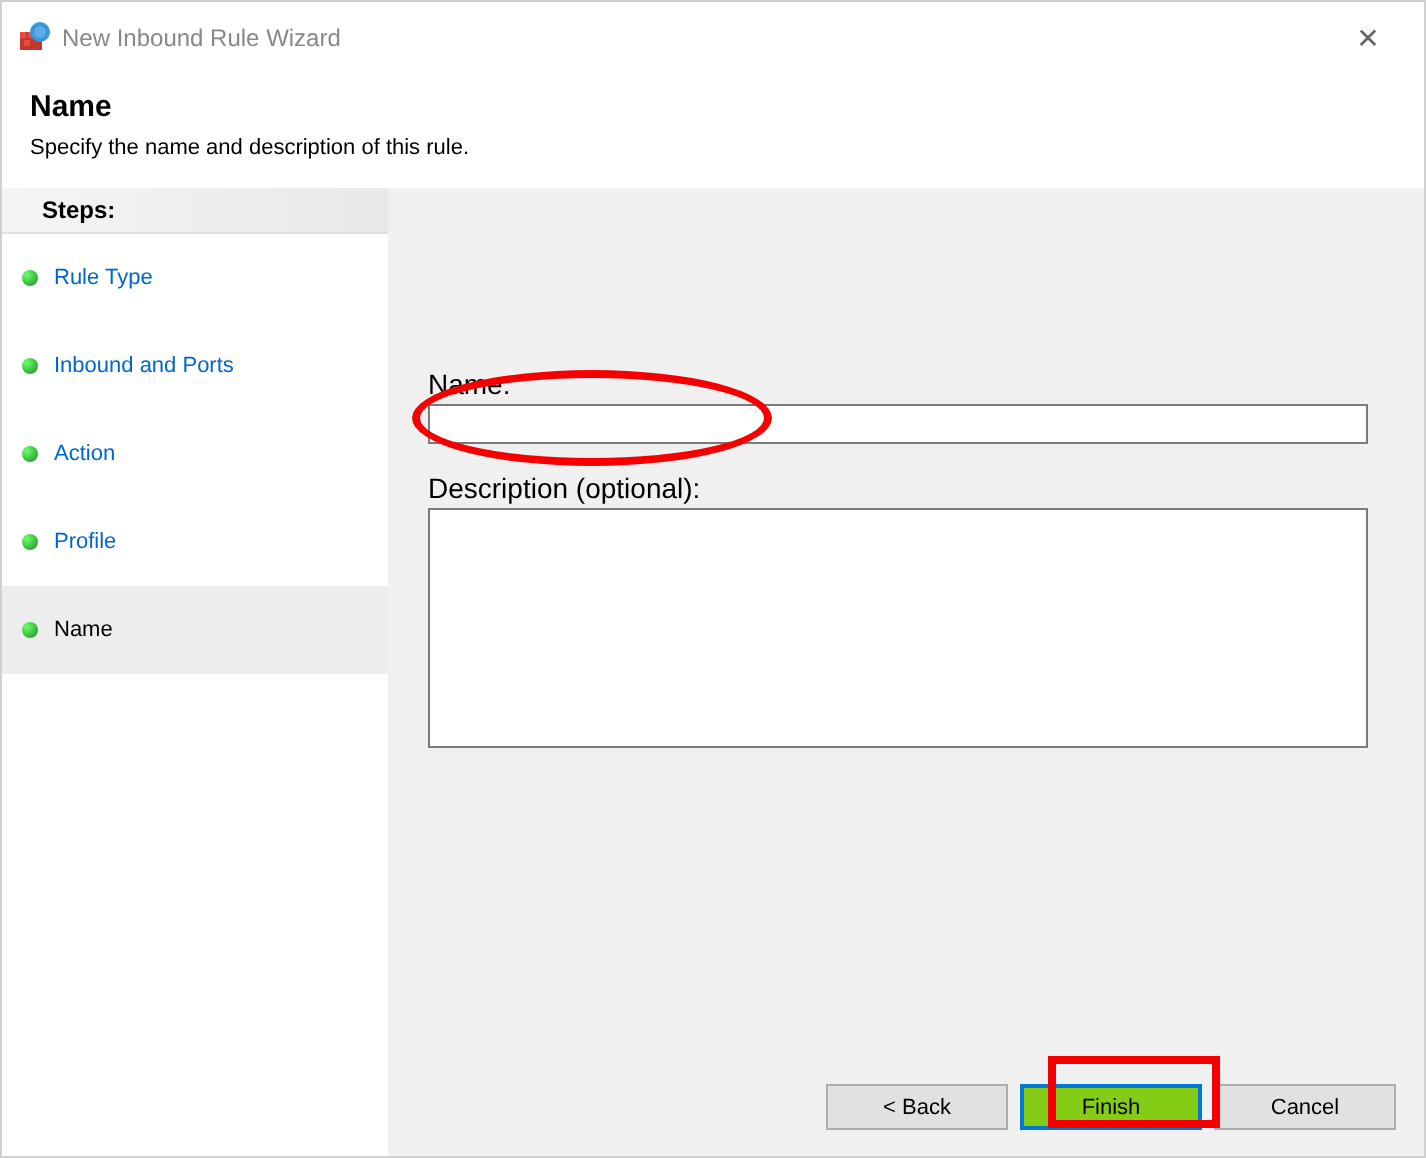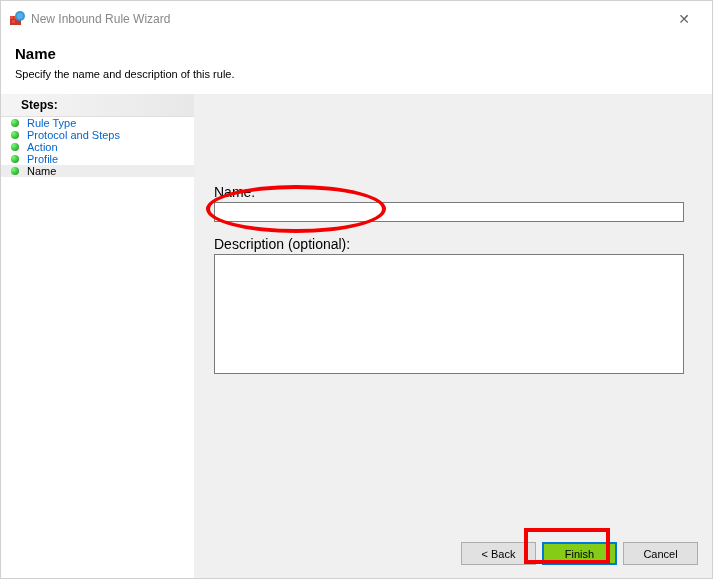--- a/index.html
+++ b/index.html
@@ -60,21 +60,21 @@
     .sidebar .steps-header {
       font-weight: bold;
       font-size: 12px;
       padding: 4px 20px;
       background: linear-gradient(to right, #f5f5f5, #e8e8e8);
       border-bottom: 1px solid #e0e0e0;
     }
     .sidebar .step-item {
       display: flex;
       align-items: center;
-      padding: 0 10px;
+      padding: 16px 10px;
       font-size: 11px;
       cursor: pointer;
     }
     .sidebar .step-item .bullet {
       width: 8px;
       height: 8px;
       border-radius: 50%;
       background: radial-gradient(circle at 30% 30%, #6eff6e, #1a8a1a);
       margin-right: 8px;
       flex-shrink: 0;
@@ -120,21 +120,21 @@
       resize: none;
     }
     .button-row {
       position: absolute;
       bottom: 16px;
       right: 14px;
       display: flex;
       gap: 6px;
     }
     .btn {
-      width: 75px;
+      width: 91px;
       height: 23px;
       font-size: 11px;
       background: #e1e1e1;
       border: 1px solid #adadad;
       cursor: pointer;
     }
     .btn.default-btn {
       border: 2px solid #0078d7;
       background: #84cc16;
     }
@@ -176,21 +176,21 @@
 
 <div class="content-area">
   <div class="sidebar">
     <div class="steps-header">Steps:</div>
     <div class="step-item">
       <span class="bullet"></span>
       <span class="label">Rule Type</span>
     </div>
     <div class="step-item">
       <span class="bullet"></span>
-      <span class="label">Protocol and Steps</span>
+      <span class="label">Inbound and Ports</span>
     </div>
     <div class="step-item">
       <span class="bullet"></span>
       <span class="label">Action</span>
     </div>
     <div class="step-item">
       <span class="bullet"></span>
       <span class="label">Profile</span>
     </div>
     <div class="step-item current">

